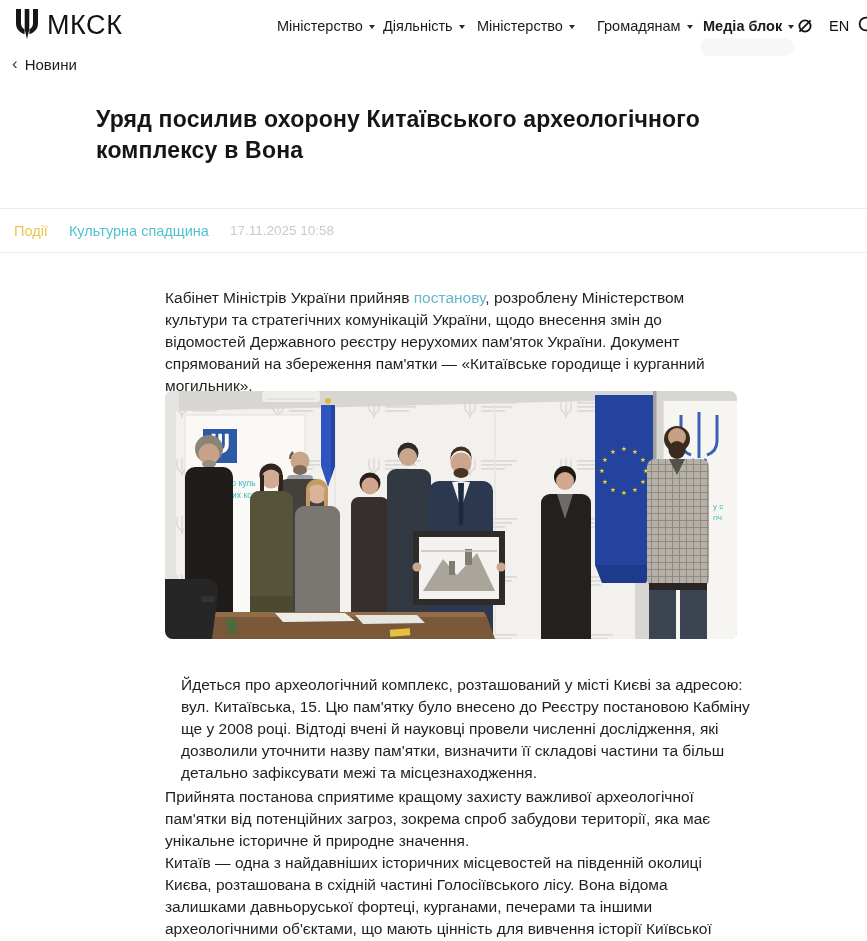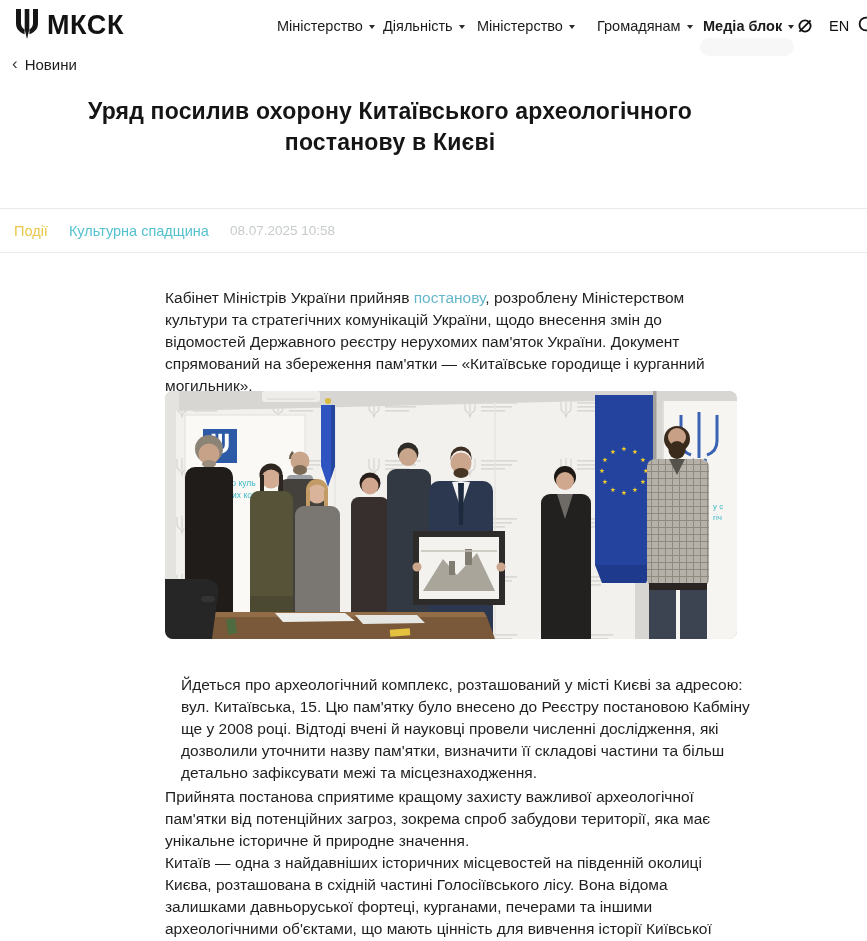--- a/index.html
+++ b/index.html
@@ -1,21 +1,21 @@
 <!DOCTYPE html>
 <html><head>
 <meta charset="utf-8">
 <style>
   html,body{margin:0;padding:0;background:#fff;}
   .page{position:relative;width:867px;height:941px;background:#ffffff;overflow:hidden;
         font-family:"Liberation Sans","DejaVu Sans",sans-serif;color:#1f1f1f;}
 
   
   .logo{position:absolute;left:14px;top:8px;display:flex;align-items:center;gap:7px;cursor:pointer;}
-  .logo-text{font-size:27px;font-weight:700;letter-spacing:.6px;color:#121212;line-height:1;}
+  .logo-text{font-size:27px;font-weight:400;letter-spacing:.6px;color:#121212;line-height:1;}
   .nav-item{position:absolute;top:18px;font-size:14.5px;color:#1a1a1a;text-decoration:none;
             display:flex;align-items:center;white-space:nowrap;cursor:pointer;}
   .nav-item.bold{font-weight:700;}
   .caret{width:0;height:0;border-left:3.5px solid transparent;border-right:3.5px solid transparent;
          border-top:4px solid #2a2a2a;display:inline-block;margin-left:6px;position:relative;top:1px;}
   .ghost-tip{position:absolute;left:700px;top:38px;width:94px;height:18px;border-radius:9px;background:#f7f7f7;}
   .icon-btn{position:absolute;cursor:pointer;line-height:0;}
   .eye-btn{left:796px;top:17px;}
   .lang-btn{position:absolute;left:829px;top:18px;font-size:14.5px;color:#111;cursor:pointer;}
   .search-btn{left:856px;top:15px;}
@@ -101,29 +101,29 @@
         <line x1="14.6" y1="13.8" x2="19" y2="18.2" stroke="#111" stroke-width="1.8"></line>
       </svg>
     </span>
   </header>
 
   <div class="breadcrumb">
     <span class="crumb-chev">‹</span>
     <span>Новини</span>
   </div>
 
-  <h1 class="title" style="margin:0;text-align:center;">
+  <h1 class="title" style="margin:8px;">
     <span>Уряд посилив охорону Китаївського археологічного</span>
-    <span>постанову в Києві</span>
+    <span>комплексу в Вона</span>
   </h1>
 
   <div class="tagbar">
     <a class="tag tag-events">Події</a>
     <a class="tag tag-heritage">Культурна спадщина</a>
-    <span class="pub-date">08.07.2025 10:58</span>
+    <span class="pub-date">17.11.2025 10:58</span>
   </div>
 
   <p class="para p1" style="margin:0;"><span>Кабінет Міністрів України прийняв </span><a class="body-link">постанову</a><span>, розроблену Міністерством культури та стратегічних комунікацій України, щодо внесення змін до відомостей Державного реєстру нерухомих пам'яток України. Документ спрямований на збереження пам'ятки — «Китаївське городище і курганний могильник».</span></p>
 
   <figure class="photo" style="margin:0;">
     <svg width="572" height="248" viewBox="0 0 572 248">
       <defs>
         <pattern id="wm" width="96" height="58" patternUnits="userSpaceOnUse">
           <g fill="none" stroke="#c6c4bf" stroke-width="1.2">
             <path d="M12 10 v7 c0 2.6 1.8 4.4 3.8 5 L17 26l1.2-4c2-.6 3.8-2.4 3.8-5 v-7"></path>

